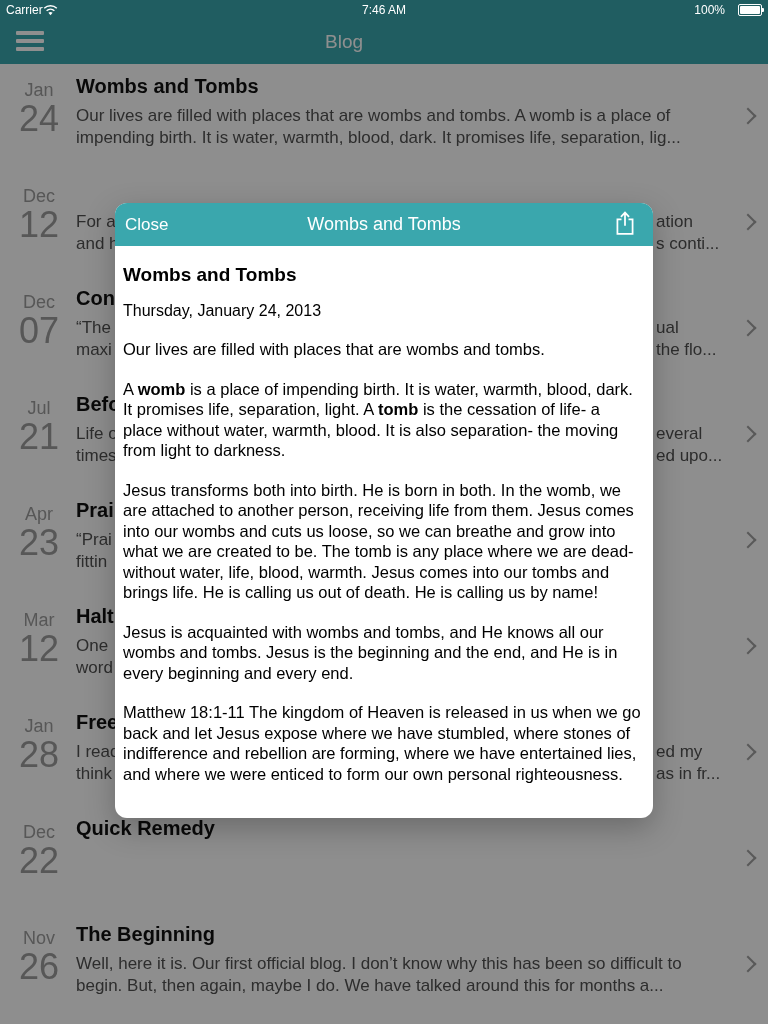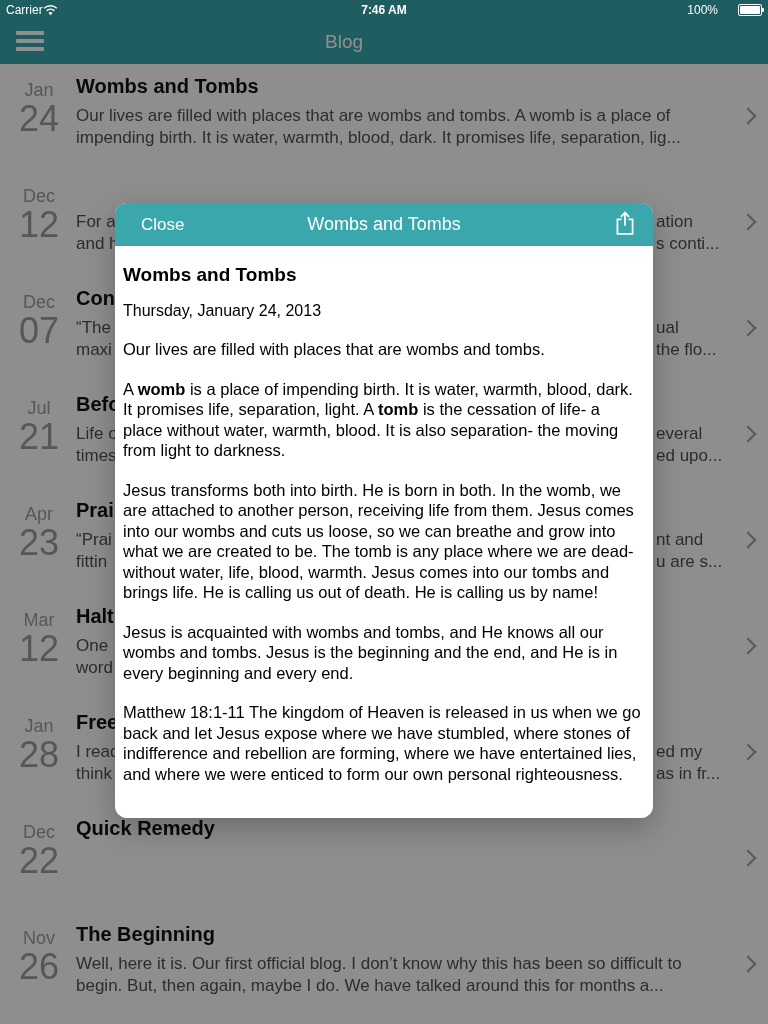--- a/index.html
+++ b/index.html
@@ -12,22 +12,22 @@
   .screen{position:relative;width:768px;height:1024px;overflow:hidden;}
 
   
   .header-bg{position:absolute;top:0;left:0;width:768px;height:64px;background:#3aa7ad;}
   .statusbar{
     position:absolute;top:0;left:0;width:768px;height:20px;
     z-index:40;display:flex;align-items:center;
     color:#ffffff;font-size:12px;
   }
   .sb-left{position:absolute;left:6px;display:flex;align-items:center;}
-  .sb-center{position:absolute;left:0;width:768px;text-align:center;font-weight:bold;}
-  .sb-right{position:absolute;right:6px;display:flex;align-items:center;gap:20px;}
+  .sb-center{position:absolute;left:0;width:768px;text-align:center;font-weight:normal;}
+  .sb-right{position:absolute;right:6px;display:flex;align-items:center;gap:13px;}
   .battery{position:relative;width:22px;height:10px;border:1px solid #fff;border-radius:2px;}
   .battery .fill{position:absolute;inset:1px;background:#fff;border-radius:1px;}
   .battery .nub{position:absolute;right:-3px;top:3px;width:2px;height:4px;background:#fff;border-radius:0 1px 1px 0;}
   .navbar{position:absolute;top:20px;left:0;width:768px;height:44px;}
   .nav-title{
     position:absolute;left:0;top:0;width:688px;height:44px;line-height:44px;
     text-align:center;color:#ffffff;font-size:19px;
   }
   .hamburger{position:absolute;left:16px;top:11px;width:28px;height:22px;cursor:pointer;}
   .hamburger span{display:block;height:4px;margin-bottom:4px;background:#ffffff;border-radius:1px;}
@@ -64,21 +64,21 @@
   
   .modal{
     position:absolute;left:115px;top:203px;width:538px;height:615px;z-index:30;
     background:#ffffff;border-radius:12px;overflow:hidden;
     box-shadow:0 10px 30px rgba(0,0,0,0.25);
   }
   .modal-header{
     position:relative;height:43px;background:#3aa7ad;color:#ffffff;
     display:flex;align-items:center;
   }
-  .modal-close{position:absolute;left:20px;font-size:17px;color:#ffffff;cursor:pointer;background:none;border:none;font-family:inherit;}
+  .modal-close{position:absolute;left:4px;font-size:17px;color:#ffffff;cursor:pointer;background:none;border:none;font-family:inherit;}
   .modal-title{width:100%;text-align:center;font-size:18px;}
   .share-btn{position:absolute;right:14px;top:7px;width:28px;height:28px;cursor:pointer;}
   .modal-body{padding:10px 10px 0 8px;}
   .post-title{font-size:19px;font-weight:bold;color:#000;margin:8px 0 0 0;}
   .post-date{font-size:16px;color:#000000;margin-top:16px;}
   .post-paragraphs p{font-size:16.5px;line-height:20.5px;color:#000;margin:19px 0 0 0;}
 </style>
 </head>
 <body>
 
@@ -160,22 +160,20 @@
         <div class="chevron"></div>
       </div>
       <div class="row">
         <div class="date-col">
           <div class="date-month">Apr</div>
           <div class="date-day">23</div>
         </div>
         <div class="row-title">Prai</div>
         <div class="row-preview">“Prai
 fittin</div>
-        <div class="row-preview-right">nt and
-u are s...</div>
         <div class="chevron"></div>
       </div>
       <div class="row">
         <div class="date-col">
           <div class="date-month">Mar</div>
           <div class="date-day">12</div>
         </div>
         <div class="row-title">Halt</div>
         <div class="row-preview">One
 word</div>

